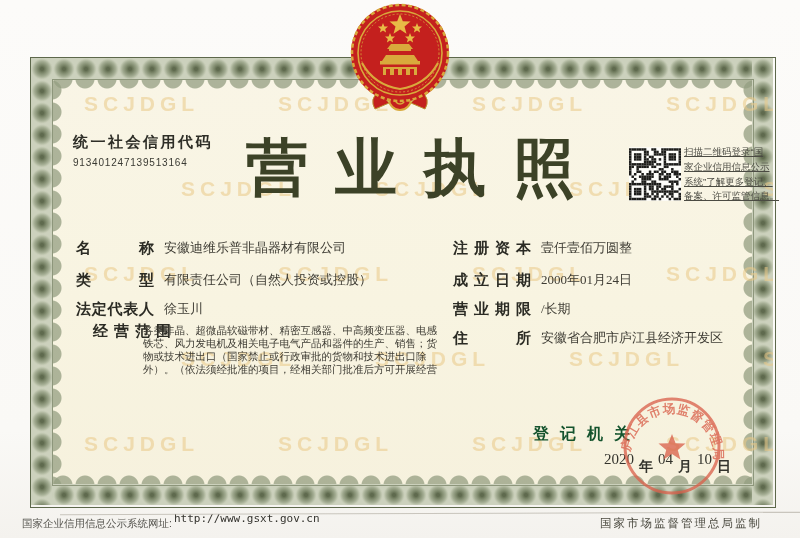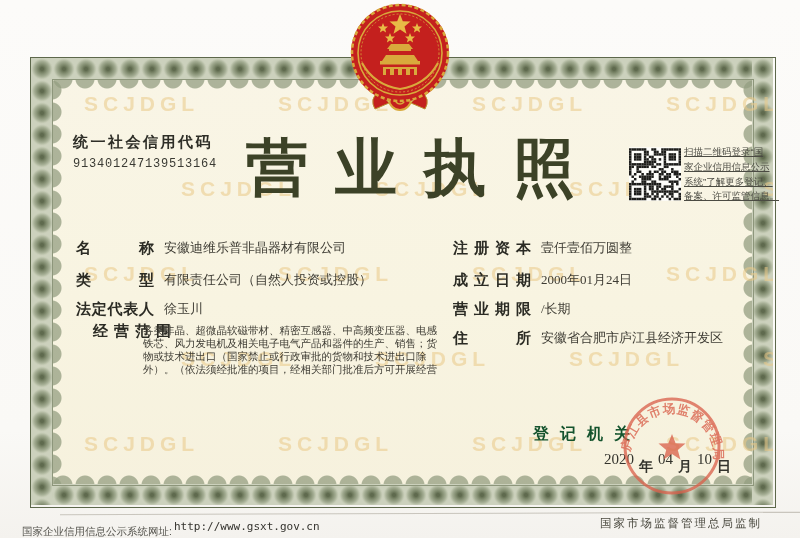--- a/index.html
+++ b/index.html
@@ -43,21 +43,21 @@
 
   
   #watermark-layer{left:31px;top:58px;width:742px;height:447px;overflow:hidden;}
   .wm{position:absolute;font-weight:bold;font-size:21px;letter-spacing:5px;
     color:rgba(233,201,134,.55);white-space:nowrap;padding-left:36px;}
   .big-wm{left:278px;top:248px;font-size:39px;font-weight:bold;letter-spacing:10px;
     color:rgba(242,222,158,.85);white-space:nowrap;}
 
   
   .credit-label{left:73px;top:133px;font-size:15px;font-weight:bold;letter-spacing:2.5px;color:#2e2e27;}
-  .credit-value{left:73px;top:157px;font-family:Liberation Mono, monospace;font-size:12px;letter-spacing:.8px;color:#3a3a33;}
+  .credit-value{left:73px;top:157px;font-family:Liberation Sans, sans-serif;font-size:10px;letter-spacing:.8px;color:#3a3a33;}
   .title{left:246px;top:126px;font-size:62px;font-weight:900;letter-spacing:27px;color:#3c4227;white-space:nowrap;}
 
   
   #qr-box{left:629px;top:147px;width:52px;height:54px;}
   .qr-text{left:684px;top:145px;width:66px;font-size:9.5px;line-height:14.8px;color:#4b4b43;}
   .qr-text div{white-space:nowrap;text-decoration:underline;}
 
   
   .flabel{display:inline-block;width:78px;text-align:justify;text-align-last:justify;
     font-size:15px;font-weight:bold;color:#2b2b24;vertical-align:top;}
@@ -72,21 +72,21 @@
   .rowR3{left:453px;top:300px;} .rowR4{left:453px;top:329px;}
 
   
   .registry{left:533px;top:424px;font-size:16px;font-weight:bold;letter-spacing:11px;color:#14532d;white-space:nowrap;}
   .date-row{left:604px;top:450px;display:flex;align-items:center;color:#33332c;}
   .date-num{font-family:"Liberation Serif",serif;font-size:15px;position:relative;top:0;}
   .date-cjk{font-size:14px;font-weight:bold;position:relative;top:8px;margin:0 5px;}
   #seal{left:616px;top:390px;opacity:.85;}
 
   
-  .footer-left{left:22px;top:517px;font-size:10.5px;color:#55544e;white-space:nowrap;margin-top:8px;}
+  .footer-left{left:22px;top:517px;font-size:10.5px;color:#55544e;white-space:nowrap;}
   .footer-url{font-family:"DejaVu Sans Mono",monospace;font-size:11px;color:#34332e;position:relative;top:-5px;margin-left:2px;}
   .footer-right{right:38px;top:516px;font-size:11.5px;letter-spacing:2px;color:#4a493f;white-space:nowrap;}
   .scan-edge{left:60px;top:513px;width:740px;height:1px;background:#b1aca2;opacity:.65;transform:rotate(-.2deg);}
 
   
   #emblem{left:349px;top:3px;}
 </style>
 </head>
 <body>
 

